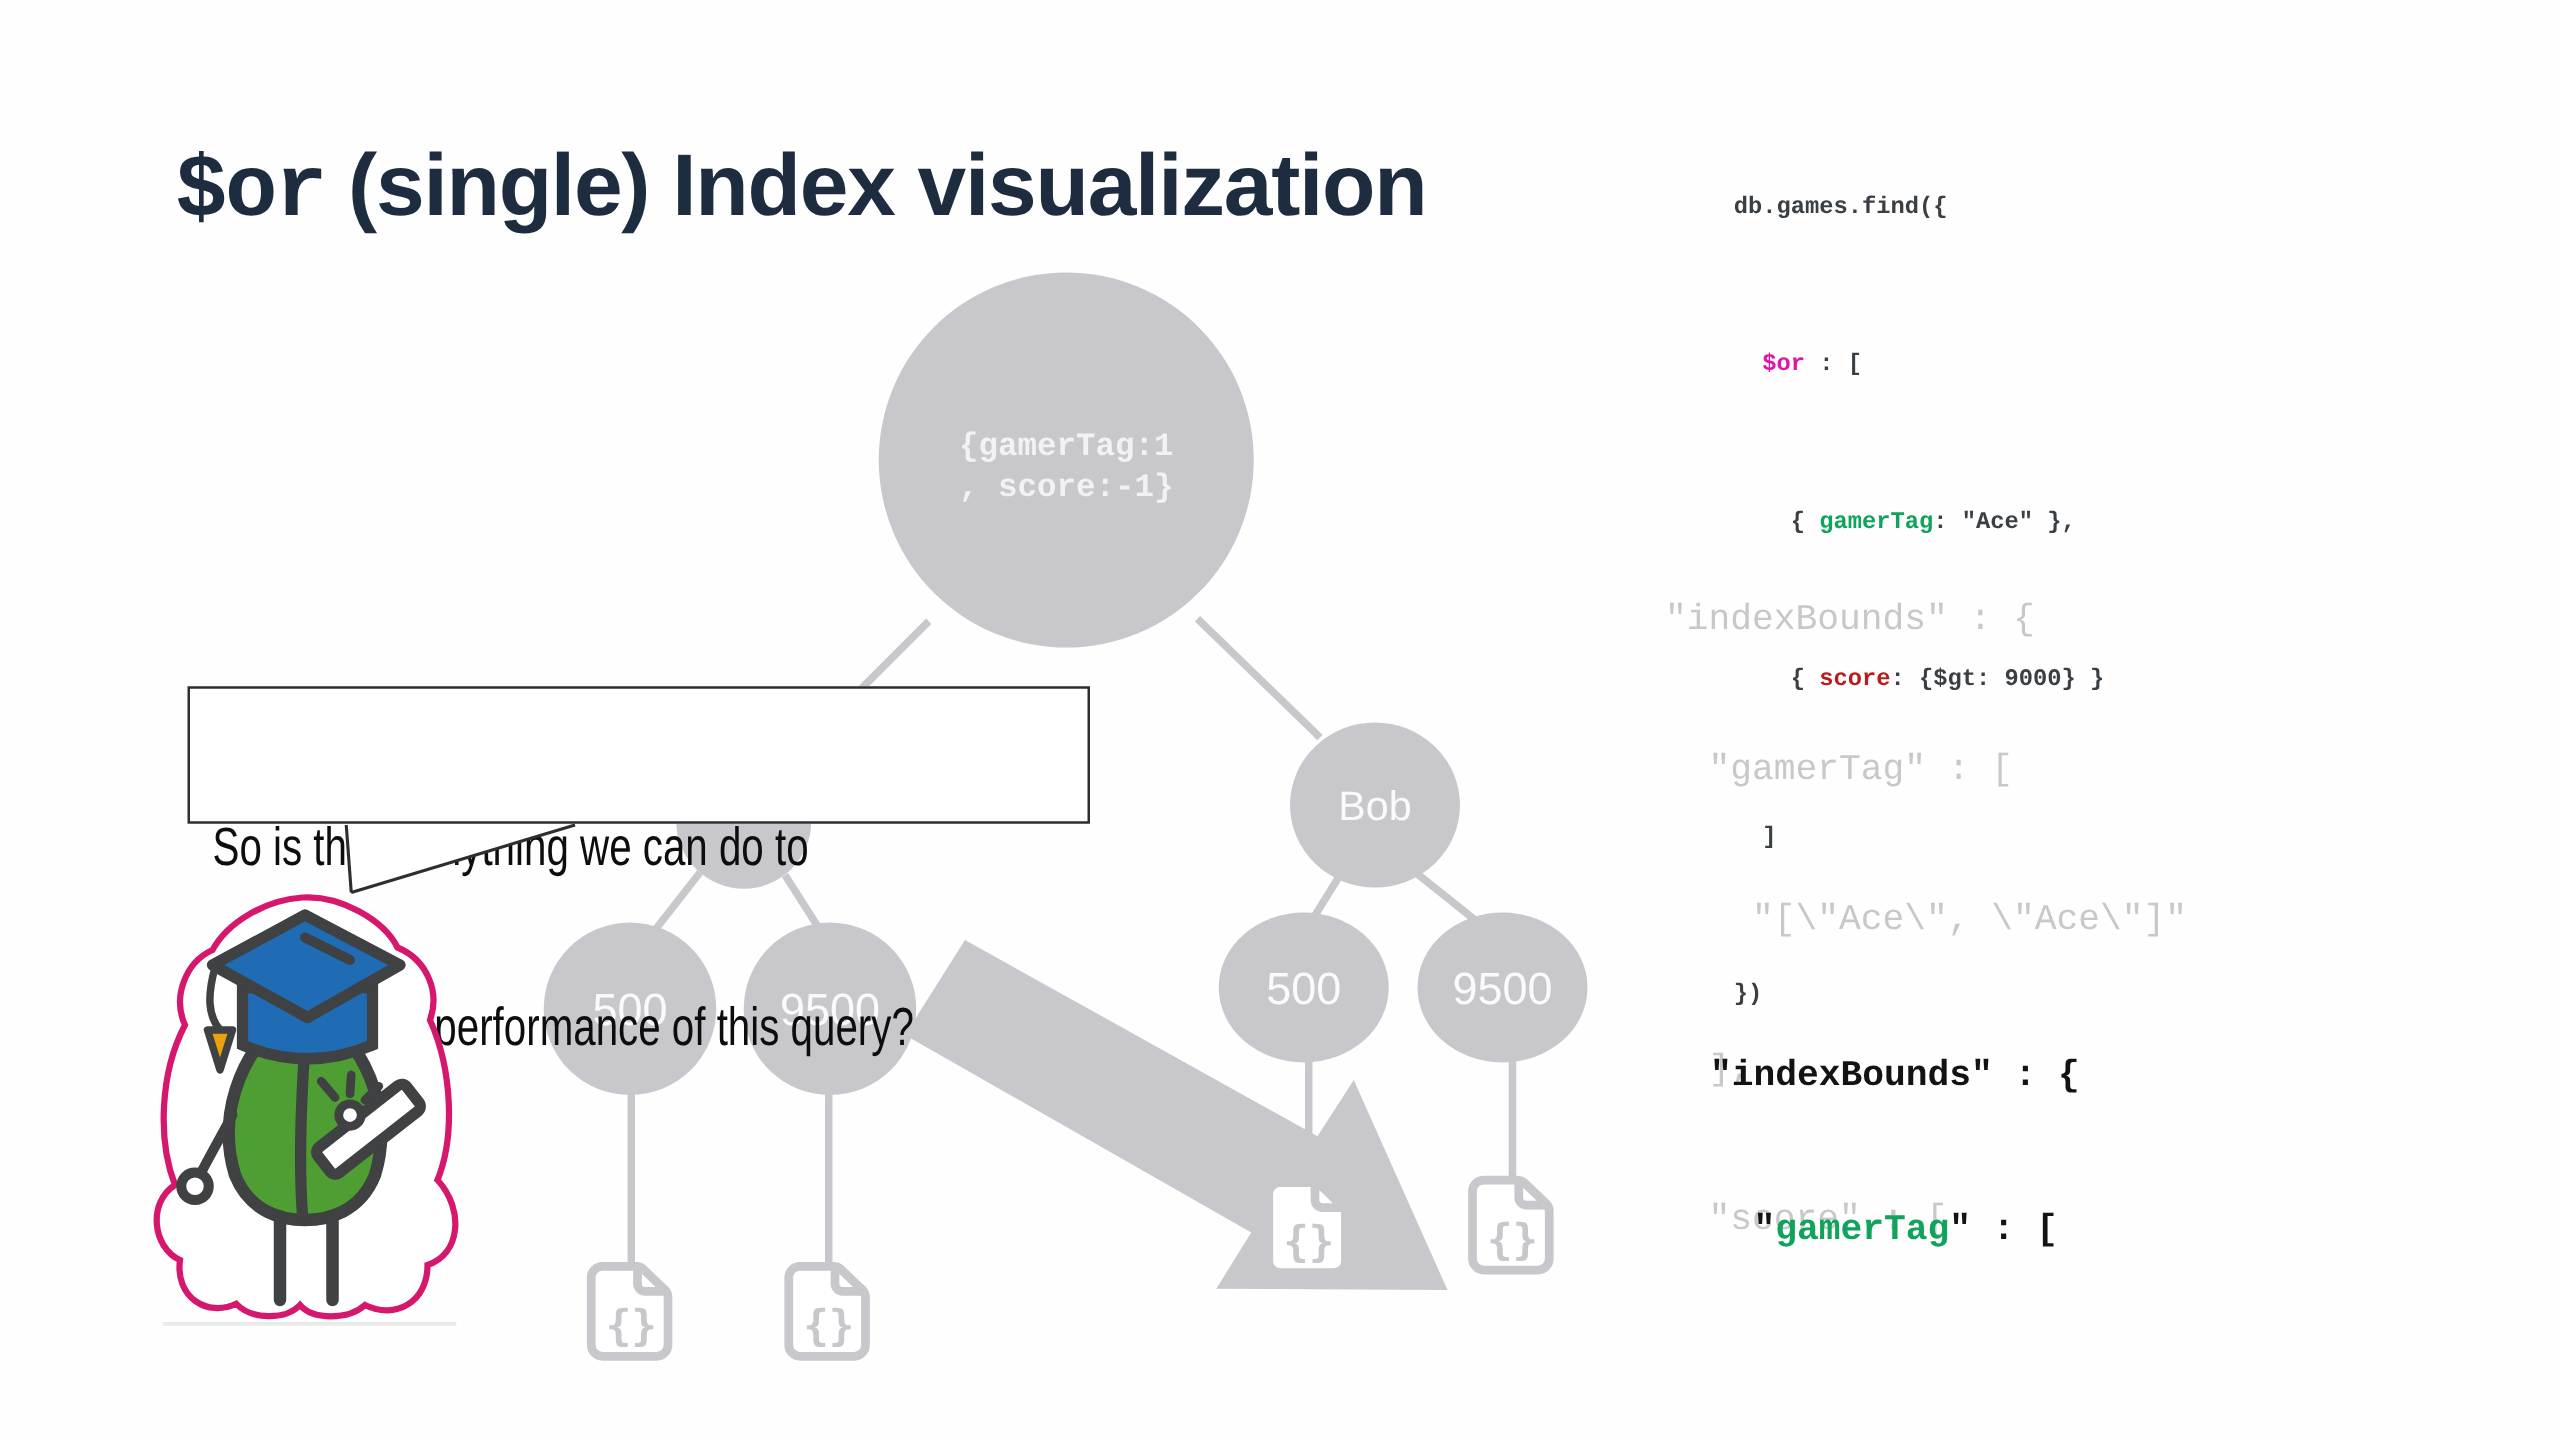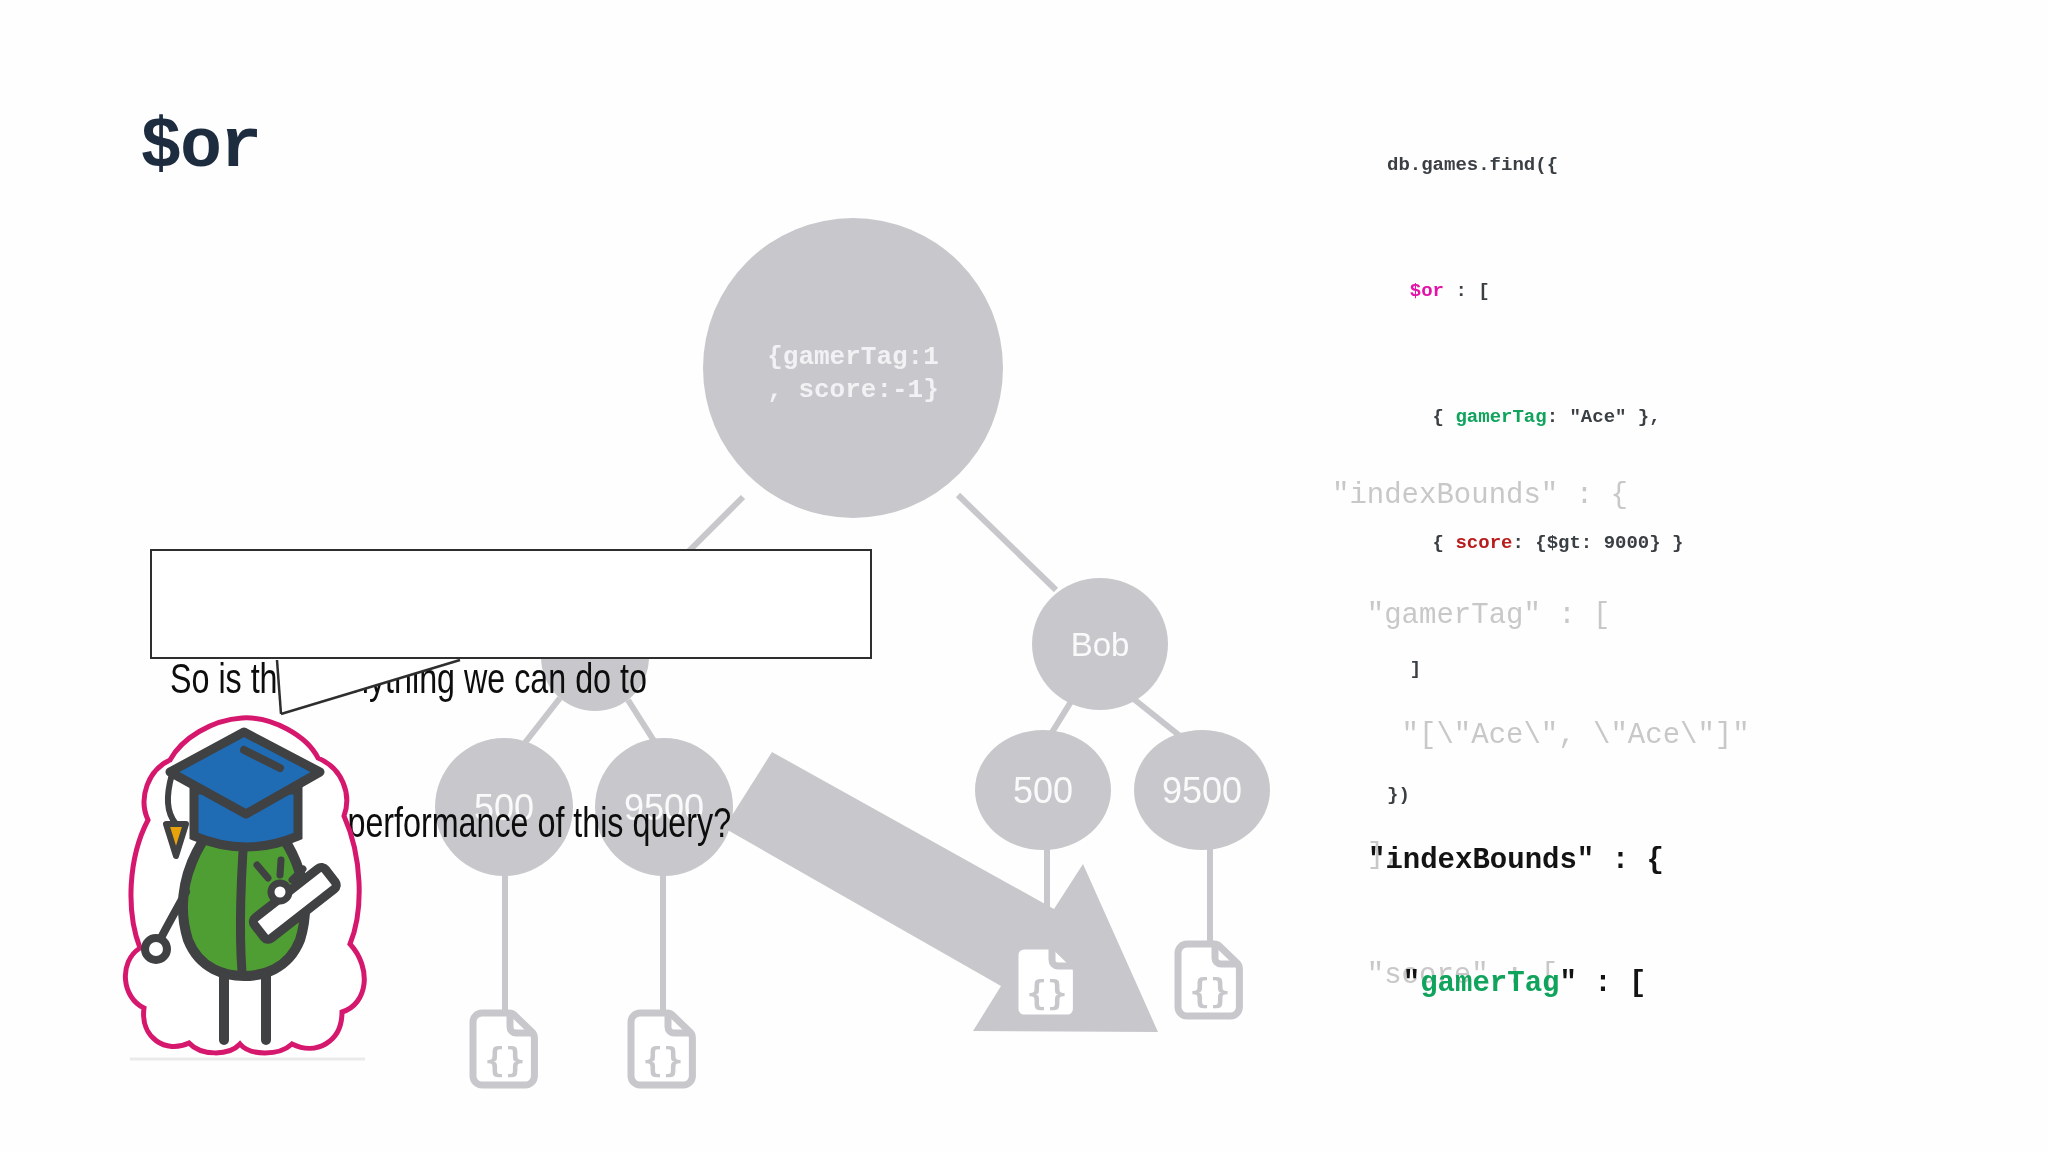--- a/index.html
+++ b/index.html
@@ -134,21 +134,21 @@
   </g>
   <g>
     <use href="#docicon" x="1173" y="939" width="74" height="82"></use>
     <text class="bracelabel" x="1210" y="1003" font-size="34" text-anchor="middle">{}</text>
   </g>
 
   <line x1="130" y1="1059" x2="365" y2="1059" stroke="#eaeaea" stroke-width="3"></line>
 </svg>
 
 <h1 class="title" style="margin:0;">
-  <span class="t-mono">$or</span>
+  <span class="t-mono">$or</span><span class="t-sans"> (single) Index visualization</span>
 </h1>
 
 <div class="query-code mono">
   <span class="code-line"><span>db.games.find({</span></span>
   <span class="code-line"><span>  </span><span class="tok-pink">$or</span><span> : [</span></span>
   <span class="code-line"><span>    { </span><span class="tok-green">gamerTag</span><span>: "Ace" },</span></span>
   <span class="code-line"><span>    { </span><span class="tok-gold">score</span><span>: {$gt: 9000} }</span></span>
   <span class="code-line"><span>  ]</span></span>
   <span class="code-line"><span>})</span></span>
 </div>

